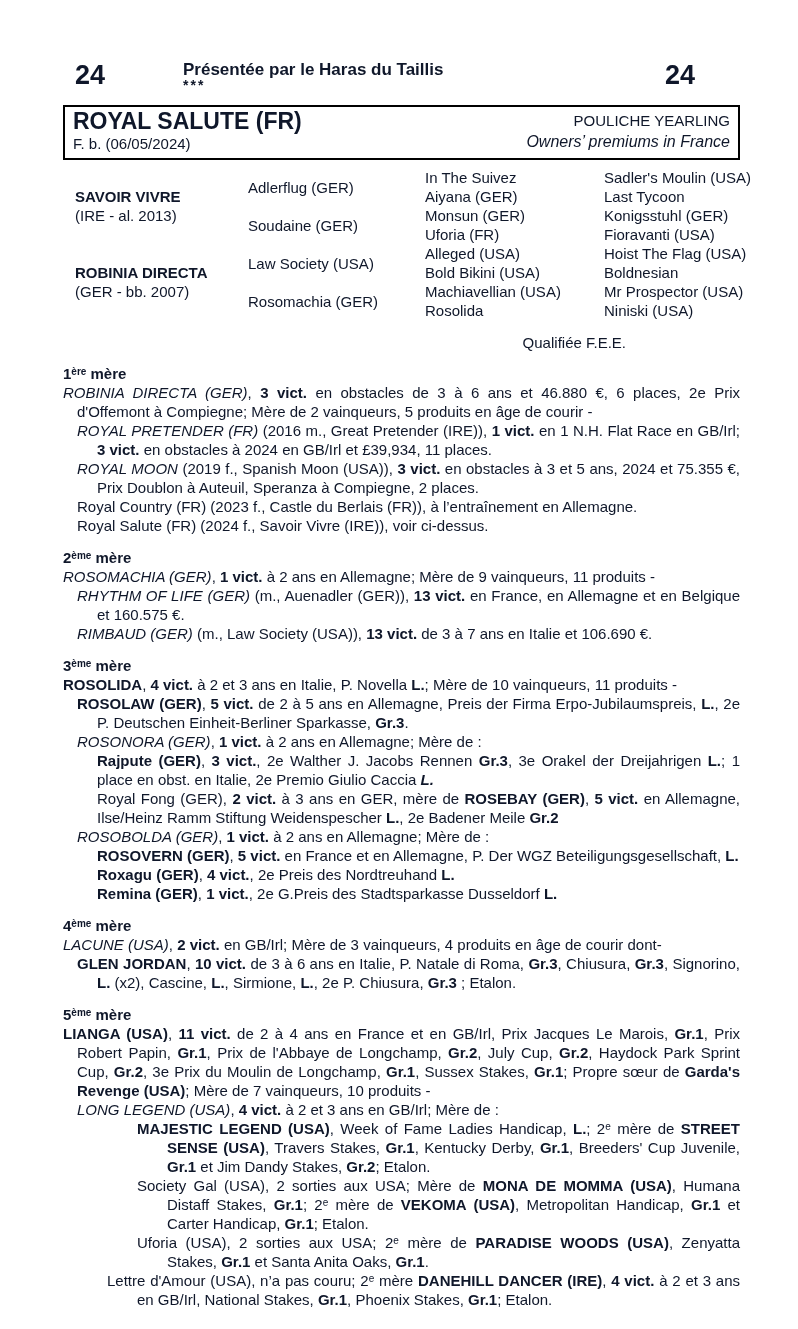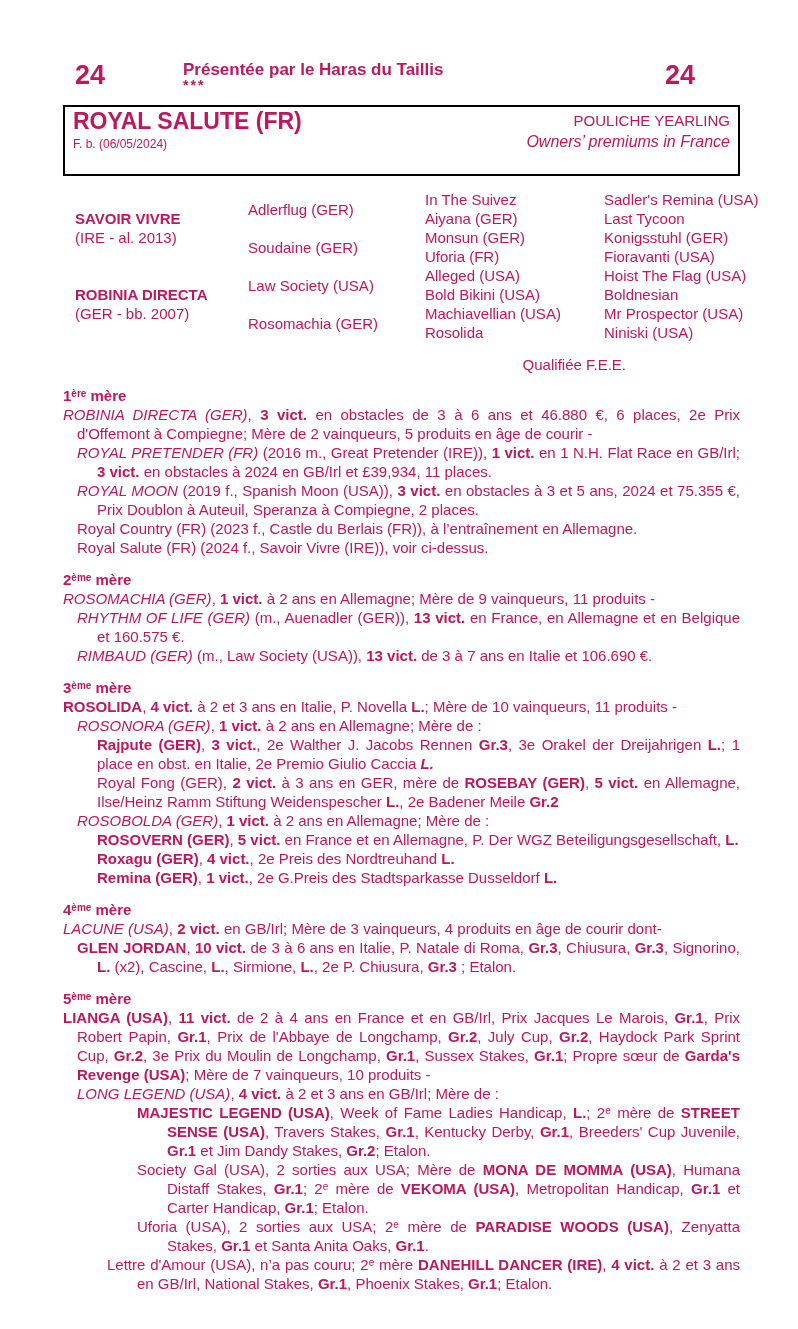--- a/index.html
+++ b/index.html
@@ -2,21 +2,21 @@
 <html><head>
 <meta charset="utf-8">
 <style>
   * { box-sizing: border-box; }
   html, body { margin: 0; padding: 0; background: #ffffff; }
   .page {
     position: relative;
     width: 798px;
     height: 1329px;
     background: #ffffff;
-    color: #be185d;
+    color: #0f172a;
     font-family: "Liberation Sans", sans-serif;
     padding: 60px 58px 0 63px;
     overflow: hidden;
   }
   
   .top {
     display: grid;
     grid-template-columns: 120px 1fr 120px;
     align-items: start;
     margin-bottom: 14px;
@@ -24,25 +24,25 @@
   .lot-left { font-size: 27px; font-weight: bold; padding-left: 12px; }
   .lot-right { font-size: 27px; font-weight: bold; text-align: center; }
   .top-center { text-align: left; }
   .presenter { font-size: 17px; font-weight: bold; line-height: 20px; }
   .stars { font-size: 14px; font-weight: bold; letter-spacing: 2px; line-height: 10px; }
   
   .titlebox {
     border: 2px solid #000;
     display: flex;
     justify-content: space-between;
-    padding: 2px 8px 20px 8px;
-    margin-bottom: 14px;
+    padding: 2px 8px 4px 8px;
+    margin-bottom: 8px;
   }
   .horse-name { font-size: 23px; font-weight: bold; line-height: 25px; }
-  .horse-birth { font-size: 12px; line-height: 20px; }
+  .horse-birth { font-size: 15px; line-height: 20px; }
   .tb-right { text-align: right; }
   .category { font-size: 15px; line-height: 20px; margin-top: 2px; }
   .premiums { font-style: italic; font-size: 16px; line-height: 21px; }
   
   .pedigree {
     display: grid;
     grid-template-columns: 173px 177px 179px 1fr;
     grid-auto-rows: 19px;
     padding-left: 12px;
     font-size: 15px;
@@ -112,21 +112,21 @@
 
     <div class="ped-cell" style="grid-column:3;grid-row:1;">In The Suivez</div>
     <div class="ped-cell" style="grid-column:3;grid-row:2;">Aiyana (GER)</div>
     <div class="ped-cell" style="grid-column:3;grid-row:3;">Monsun (GER)</div>
     <div class="ped-cell" style="grid-column:3;grid-row:4;">Uforia (FR)</div>
     <div class="ped-cell" style="grid-column:3;grid-row:5;">Alleged (USA)</div>
     <div class="ped-cell" style="grid-column:3;grid-row:6;">Bold Bikini (USA)</div>
     <div class="ped-cell" style="grid-column:3;grid-row:7;">Machiavellian (USA)</div>
     <div class="ped-cell" style="grid-column:3;grid-row:8;">Rosolida</div>
 
-    <div class="ped-cell" style="grid-column:4;grid-row:1;">Sadler's Remina (USA)</div>
+    <div class="ped-cell" style="grid-column:4;grid-row:1;">Sadler's Moulin (USA)</div>
     <div class="ped-cell" style="grid-column:4;grid-row:2;">Last Tycoon</div>
     <div class="ped-cell" style="grid-column:4;grid-row:3;">Konigsstuhl (GER)</div>
     <div class="ped-cell" style="grid-column:4;grid-row:4;">Fioravanti (USA)</div>
     <div class="ped-cell" style="grid-column:4;grid-row:5;">Hoist The Flag (USA)</div>
     <div class="ped-cell" style="grid-column:4;grid-row:6;">Boldnesian</div>
     <div class="ped-cell" style="grid-column:4;grid-row:7;">Mr Prospector (USA)</div>
     <div class="ped-cell" style="grid-column:4;grid-row:8;">Niniski (USA)</div>
   </section>
 
   <div class="qualif">Qualifiée F.E.E.</div>
@@ -142,20 +142,21 @@
       </section>
       <section class="mare-section">
         <div class="mare-heading"><span>2</span><sup>ème</sup><span> mère</span></div>
         <p class="para" style="padding-left: 14px; text-indent: -14px;"><span class="i">ROSOMACHIA (GER)</span><span>, </span><span class="b">1 vict.</span><span> à 2 ans en Allemagne; Mère de 9 vainqueurs, 11 produits -</span></p>
         <p class="para" style="padding-left: 34px; text-indent: -20px;"><span class="i">RHYTHM OF LIFE (GER)</span><span> (m., Auenadler (GER)), </span><span class="b">13 vict.</span><span> en France, en Allemagne et en Belgique et 160.575 €.</span></p>
         <p class="para" style="padding-left: 34px; text-indent: -20px;"><span class="i">RIMBAUD (GER)</span><span> (m., Law Society (USA)), </span><span class="b">13 vict.</span><span> de 3 à 7 ans en Italie et 106.690 €.</span></p>
       </section>
       <section class="mare-section">
         <div class="mare-heading"><span>3</span><sup>ème</sup><span> mère</span></div>
         <p class="para" style="padding-left: 14px; text-indent: -14px;"><span class="b">ROSOLIDA</span><span>, </span><span class="b">4 vict.</span><span> à 2 et 3 ans en Italie, P. Novella </span><span class="b">L.</span><span>; Mère de 10 vainqueurs, 11 produits -</span></p>
+        <p class="para" style="padding-left: 34px; text-indent: -20px;"><span class="b">ROSOLAW (GER)</span><span>, </span><span class="b">5 vict.</span><span> de 2 à 5 ans en Allemagne, Preis der Firma Erpo-Jubilaumspreis, </span><span class="b">L.</span><span>, 2e P. Deutschen Einheit-Berliner Sparkasse, </span><span class="b">Gr.3</span><span>.</span></p>
         <p class="para" style="padding-left: 34px; text-indent: -20px;"><span class="i">ROSONORA (GER)</span><span>, </span><span class="b">1 vict.</span><span> à 2 ans en Allemagne; Mère de :</span></p>
         <p class="para" style="padding-left: 34px; text-indent: 0px;"><span class="b">Rajpute (GER)</span><span>, </span><span class="b">3 vict.</span><span>, 2e Walther J. Jacobs Rennen </span><span class="b">Gr.3</span><span>, 3e Orakel der Dreijahrigen </span><span class="b">L.</span><span>; 1 place en obst. en Italie, 2e Premio Giulio Caccia </span><span class="b i">L.</span></p>
         <p class="para" style="padding-left: 34px; text-indent: 0px;"><span>Royal Fong (GER), </span><span class="b">2 vict.</span><span> à 3 ans en GER, mère de </span><span class="b">ROSEBAY (GER)</span><span>, </span><span class="b">5 vict.</span><span> en Allemagne, Ilse/Heinz Ramm Stiftung Weidenspescher </span><span class="b">L.</span><span>, 2e Badener Meile </span><span class="b">Gr.2</span></p>
         <p class="para" style="padding-left: 34px; text-indent: -20px;"><span class="i">ROSOBOLDA (GER)</span><span>, </span><span class="b">1 vict.</span><span> à 2 ans en Allemagne; Mère de :</span></p>
         <p class="para" style="padding-left: 56px; text-indent: -22px;"><span class="b">ROSOVERN (GER)</span><span>, </span><span class="b">5 vict.</span><span> en France et en Allemagne, P. Der WGZ Beteiligungsgesellschaft, </span><span class="b">L.</span></p>
         <p class="para" style="padding-left: 56px; text-indent: -22px;"><span class="b">Roxagu (GER)</span><span>, </span><span class="b">4 vict.</span><span>, 2e Preis des Nordtreuhand </span><span class="b">L.</span></p>
         <p class="para" style="padding-left: 56px; text-indent: -22px;"><span class="b">Remina (GER)</span><span>, </span><span class="b">1 vict.</span><span>, 2e G.Preis des Stadtsparkasse Dusseldorf </span><span class="b">L.</span></p>
       </section>
       <section class="mare-section">
         <div class="mare-heading"><span>4</span><sup>ème</sup><span> mère</span></div>

